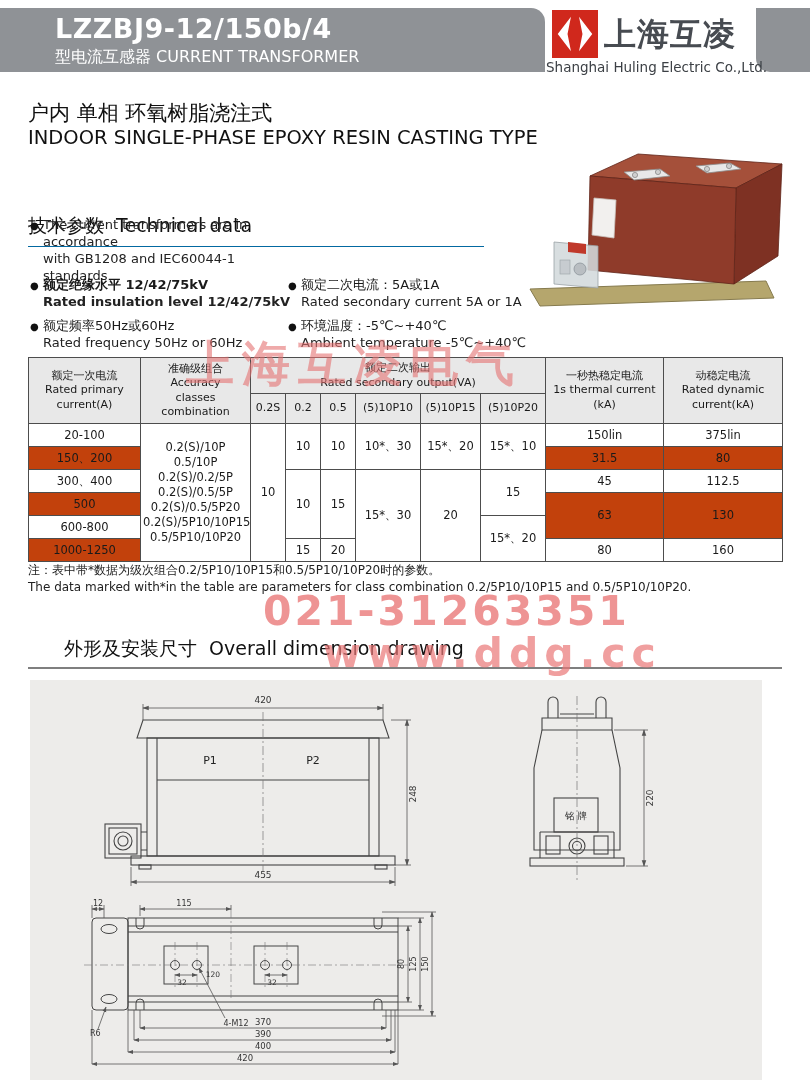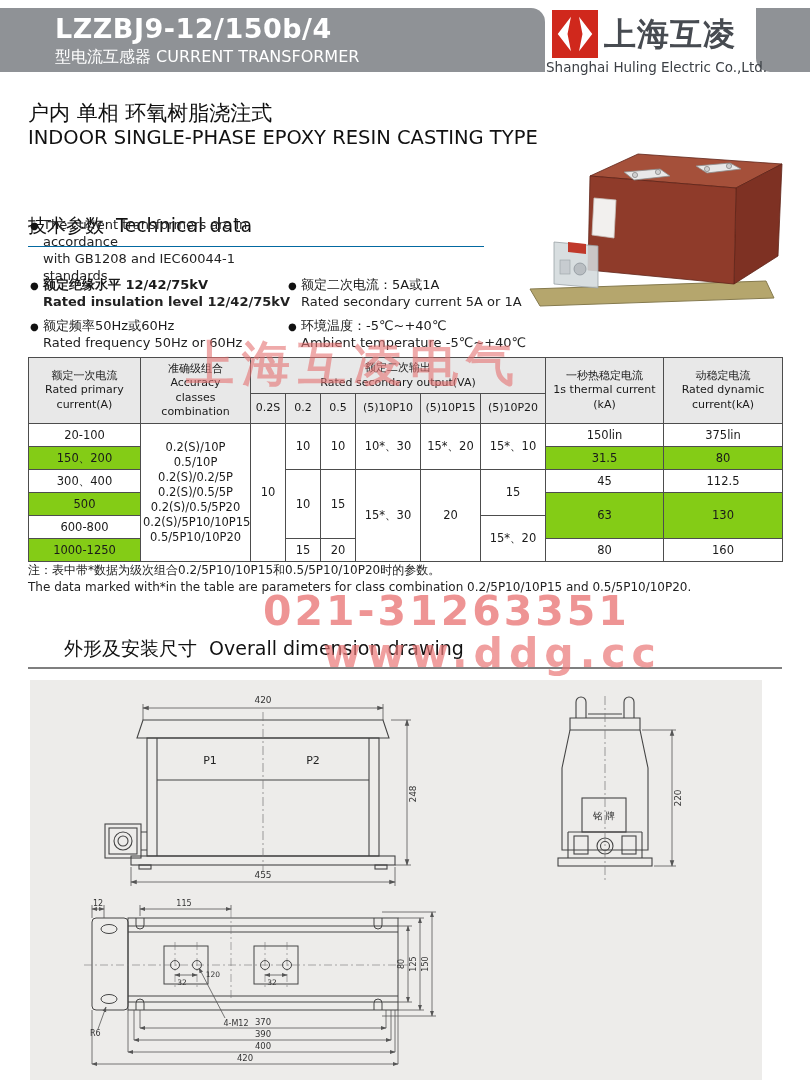--- a/index.html
+++ b/index.html
@@ -30,21 +30,21 @@
   .bullet{font-size:13px;line-height:17px;padding-left:13px;}
   .bullet::before{content:"●";position:absolute;left:0;top:1px;font-size:10px;color:#111;}
   .bullet .en{color:#222;}
 
   
   .spec{border-collapse:collapse;table-layout:fixed;width:754px;font-size:11.5px;}
   .spec th,.spec td{border:1px solid #4d4d4d;text-align:center;vertical-align:middle;
         padding:1px 2px;line-height:1.3;background:#fff;}
   .spec th{background:#e8e8e8;font-weight:normal;font-size:11px;}
   .spec td{height:20px;}
-  .spec .g{background:#84cc16;}
+  .spec .g{background:#c2410c;}
   .combos{font-size:11.5px;}
 
   .note{font-size:12px;line-height:17px;color:#222;}
 
   
   .wm{color:rgba(229,113,113,.6);z-index:6;pointer-events:none;font-weight:bold;}
   .wm1{left:186px;top:332px;font-size:48px;letter-spacing:8px;font-weight:600;}
   .wm2{left:263px;top:587px;font-size:41px;letter-spacing:3px;color:rgba(233,118,118,.78);}
   .wm3{left:295px;top:629px;font-size:41px;letter-spacing:6px;color:rgba(233,118,118,.7);margin-left:28px;}
 
@@ -259,21 +259,21 @@
       </g>
       <line x1="168" y1="22" x2="168" y2="182" stroke="#777" stroke-width="0.7" stroke-dasharray="9 3 2 3"></line>
       <text x="168" y="13" font-size="9" fill="#333" text-anchor="middle">420</text>
       <text x="321" y="104" font-size="9" fill="#333" text-anchor="middle" transform="rotate(-90 321 104)">248</text>
       <text x="168" y="188" font-size="9" fill="#333" text-anchor="middle">455</text>
       <text x="115" y="74" font-size="11" fill="#222" text-anchor="middle">P1</text>
       <text x="218" y="74" font-size="11" fill="#222" text-anchor="middle">P2</text>
     </svg>
   </div>
 
-  <div class="abs" style="left:532px;top:690px;">
+  <div class="abs" style="left:504px;top:690px;">
     <svg width="170" height="200" viewBox="0 0 170 200">
       <defs>
         <marker id="arS" viewBox="0 0 10 10" refX="9" refY="5" markerWidth="8" markerHeight="8" orient="auto-start-reverse">
           <path d="M0 1.5 L10 5 L0 8.5 Z" fill="#555"></path>
         </marker>
       </defs>
       <g stroke="#444" stroke-width="1.1" fill="none">
         <path d="M44 28 V12 a5 5 0 0 1 10 0 V28"></path>
         <path d="M92 28 V12 a5 5 0 0 1 10 0 V28"></path>
         <path d="M38 28 H108 V40 H38 Z"></path>

